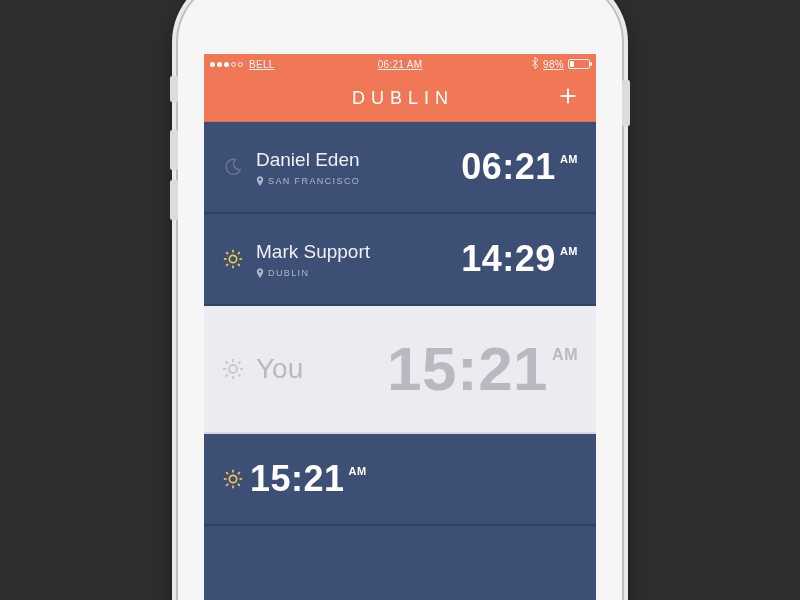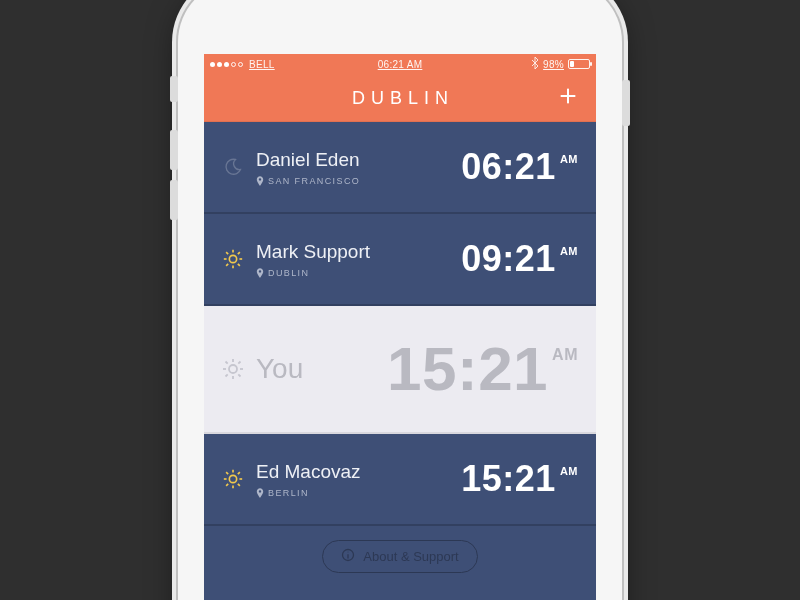--- a/index.html
+++ b/index.html
@@ -274,21 +274,21 @@
     <div class="who">
       <div class="name">Mark Support</div>
       <div class="loc">
         <svg class="pin" viewBox="0 0 10 12">
             <path d="M5 0C2.8 0 1 1.8 1 4c0 3 4 8 4 8s4-5 4-8C9 1.8 7.2 0 5 0zm0 5.5A1.5 1.5 0 115 2.5a1.5 1.5 0 010 3z" fill="#aeb6c9"></path>
           </svg>
         <span>DUBLIN</span>
       </div>
     </div>
     <div class="time">
-      <span class="digits">09:21</span>
+      <span class="digits">14:29</span>
       <span class="ampm">AM</span>
     </div>
   </div>
 
   <div class="row you">
     <div class="icon-slot sun">
       <svg width="24" height="24" viewBox="0 0 24 24" fill="none" stroke-width="1.8">
         <circle cx="12" cy="12" r="4"></circle>
         <line x1="12" y1="2" x2="12" y2="5"></line>
           <line x1="12" y1="19" x2="12" y2="22"></line>
@@ -316,41 +316,20 @@
         <line x1="12" y1="2" x2="12" y2="5"></line>
           <line x1="12" y1="19" x2="12" y2="22"></line>
         <line x1="2" y1="12" x2="5" y2="12"></line>
           <line x1="19" y1="12" x2="22" y2="12"></line>
         <line x1="4.5" y1="4.5" x2="6.7" y2="6.7"></line>
           <line x1="17.3" y1="17.3" x2="19.5" y2="19.5"></line>
         <line x1="4.5" y1="19.5" x2="6.7" y2="17.3"></line>
           <line x1="17.3" y1="6.7" x2="19.5" y2="4.5"></line>
       </svg>
     </div>
-    <div class="who">
-      <div class="name">Ed Macovaz</div>
-      <div class="loc">
-        <svg class="pin" viewBox="0 0 10 12">
-            <path d="M5 0C2.8 0 1 1.8 1 4c0 3 4 8 4 8s4-5 4-8C9 1.8 7.2 0 5 0zm0 5.5A1.5 1.5 0 115 2.5a1.5 1.5 0 010 3z" fill="#aeb6c9"></path>
-          </svg>
-        <span>BERLIN</span>
-      </div>
-    </div>
     <div class="time">
       <span class="digits">15:21</span>
       <span class="ampm">AM</span>
     </div>
   </div>
 
-  <div class="footer">
-    <div class="about-btn">
-      <span>
-        <svg viewBox="0 0 16 16" fill="none" stroke="#2b3651" stroke-width="1.5">
-          <circle cx="8" cy="8" r="6.3"></circle>
-            <line x1="8" y1="7" x2="8" y2="12"></line>
-            <circle cx="8" cy="4.6" r="0.6" fill="#2b3651" stroke="none"></circle>
-        </svg>
-      </span>
-      <span>About &amp; Support</span>
-    </div>
-  </div>
 
 </div>
 
 </body></html>

